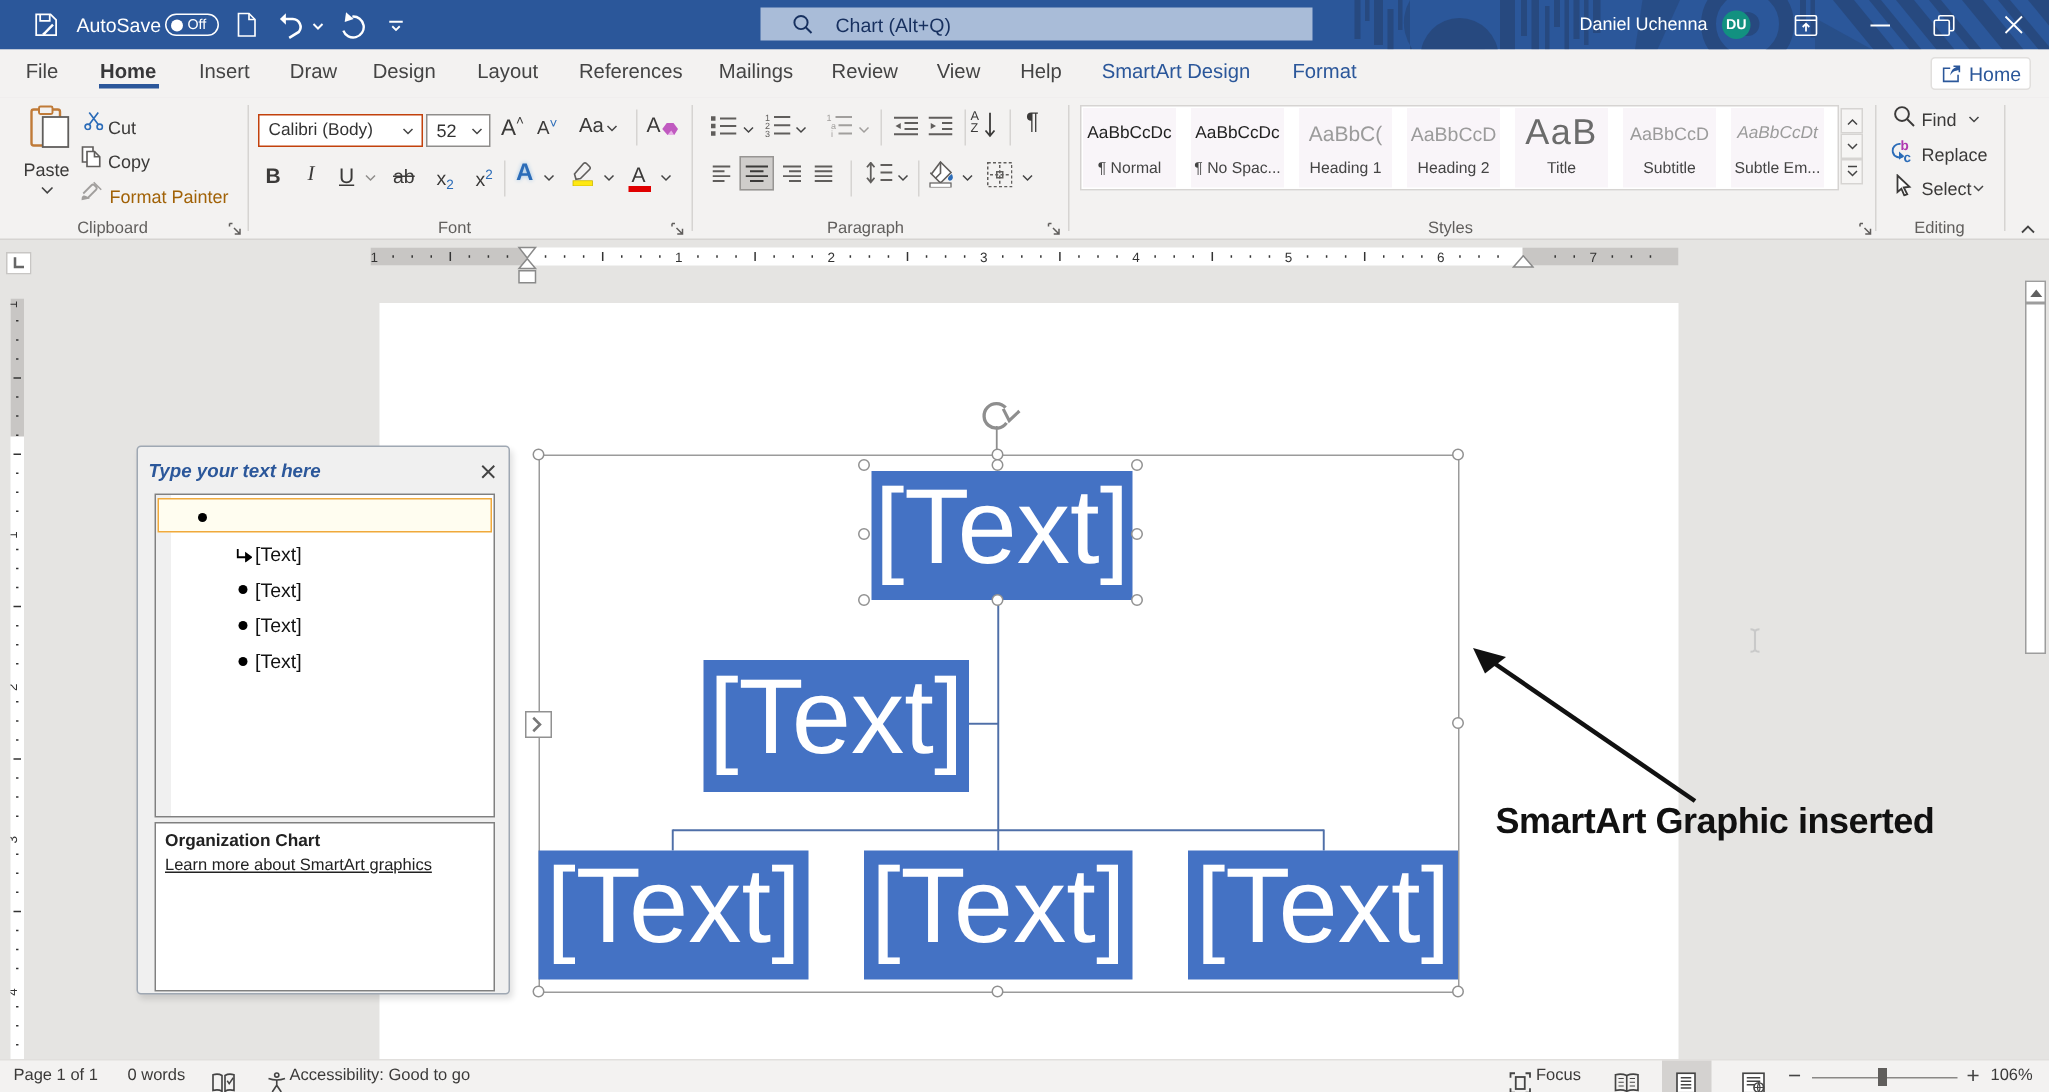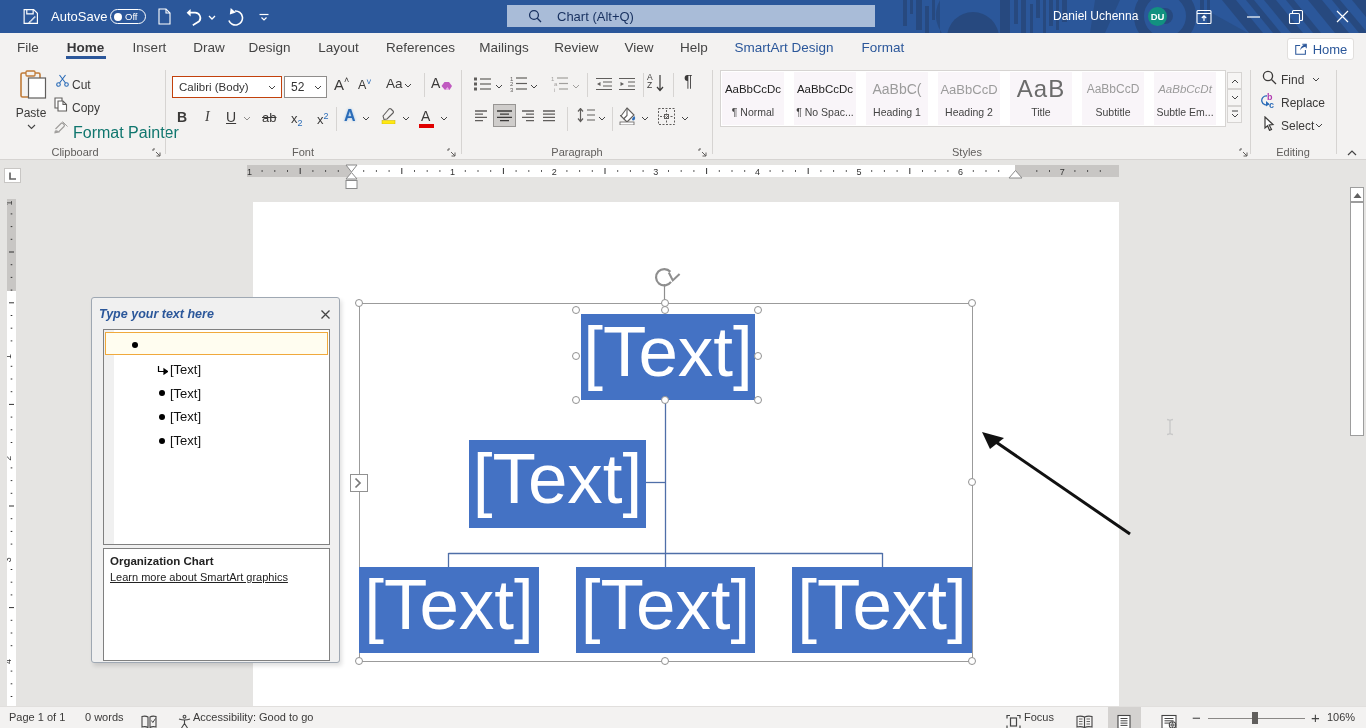--- a/index.html
+++ b/index.html
@@ -219,21 +219,21 @@
       <path d="M1 1 H8 V11 H1 Z" fill="#fff"></path>
       <path d="M4 4 H9 L12.5 7.5 V14 H4 Z" fill="#fff"></path>
         <path d="M9 4 V7.5 H12.5"></path>
     </svg>
     <div class="abs rtext" style="left:72px; top:36px; font-size:12px;">Copy</div>
     <svg class="abs" style="left:54px; top:55px;" width="15" height="14" viewBox="0 0 15 14" fill="none" stroke="#a19f9d" stroke-width="1.2">
       <path d="M1.5 9 L7 3.5 Q8 2.5 9 3.5 L10 4.5 Q11 5.5 10 6.5 L4.5 12"></path>
       <path d="M1 12.8 Q1 9.5 4.5 12 Z" fill="#a19f9d"></path>
       <path d="M8.5 1.5 L13.5 6.5" stroke-width="1"></path>
     </svg>
-    <div class="abs" style="left:73px; top:59px; font-size:16px; color:#0f766e;">Format Painter</div>
+    <div class="abs" style="left:73px; top:59px; font-size:12px; color:#a16207;">Format Painter</div>
     <div class="glabel" style="left:15px;">Clipboard</div>
     <svg class="glauncher" style="left:152px;" width="10" height="10" viewBox="0 0 10 10" fill="none" stroke="#605e5c" stroke-width="1">
       <path d="M1 1 V3 M1 1 H3 M4 4 L8 8 M8 4.5 V8 H4.5"></path>
     </svg>
     <div class="gdiv" style="left:165px;"></div>
 
     <div class="abs" style="left:172px; top:11px; width:110px; height:22px; background:#fff; border:1px solid #c2410c; font-size:11.5px; color:#333; line-height:20px; padding-left:6px;">Calibri (Body)
       <svg class="abs" style="right:5px; top:8px;" width="8" height="6" viewBox="0 0 8 6" fill="none" stroke="#444" stroke-width="1">
           <path d="M1 1 L4 4 L7 1"></path>
         </svg>
@@ -658,20 +658,21 @@
     <div class="handle" style="left:572px; top:192px;"></div>
     <div class="handle" style="left:754px; top:192px;"></div>
     <div class="handle" style="left:572px; top:236px;"></div>
     <div class="handle" style="left:661px; top:236px;"></div>
     <div class="handle" style="left:754px; top:236px;"></div>
 
     <svg class="abs" style="left:980px; top:270px;" width="170" height="110" viewBox="0 0 170 110">
       <line x1="13" y1="10" x2="150" y2="104" stroke="#111" stroke-width="3"></line>
       <path d="M2 2 L24 8 L10 19 Z" fill="#111"></path>
     </svg>
+    <div class="abs" style="left:997px; top:374px; font-size:24px; font-weight:bold; color:#111; letter-spacing:-0.3px;">SmartArt Graphic inserted</div>
 
     <svg class="abs" style="left:1164px; top:258px;" width="12" height="18" viewBox="0 0 12 18" stroke="#c9c9c9" stroke-width="1.4" fill="none">
       <path d="M3 1.5 Q5.5 1.5 6 3 Q6.5 1.5 9 1.5 M6 3 V15 M3 16.5 Q5.5 16.5 6 15 Q6.5 16.5 9 16.5"></path>
     </svg>
 
     <div id="textpane">
       <div style="position:absolute; left:7px; top:9px; font-size:12.5px; font-weight:bold; color:#2b579a;font-style:italic;">Type your text here</div>
       <svg class="abs" style="left:228px; top:11px;" width="11" height="11" viewBox="0 0 11 11" stroke="#444" stroke-width="1.3">
           <path d="M1.5 1.5 L9.5 9.5 M9.5 1.5 L1.5 9.5"></path>
         </svg>

